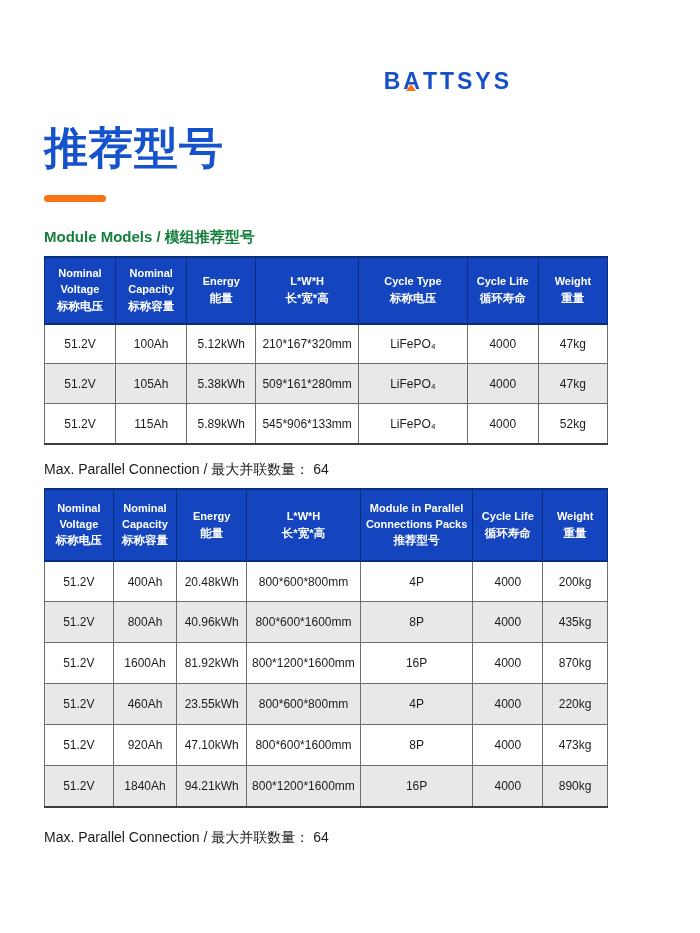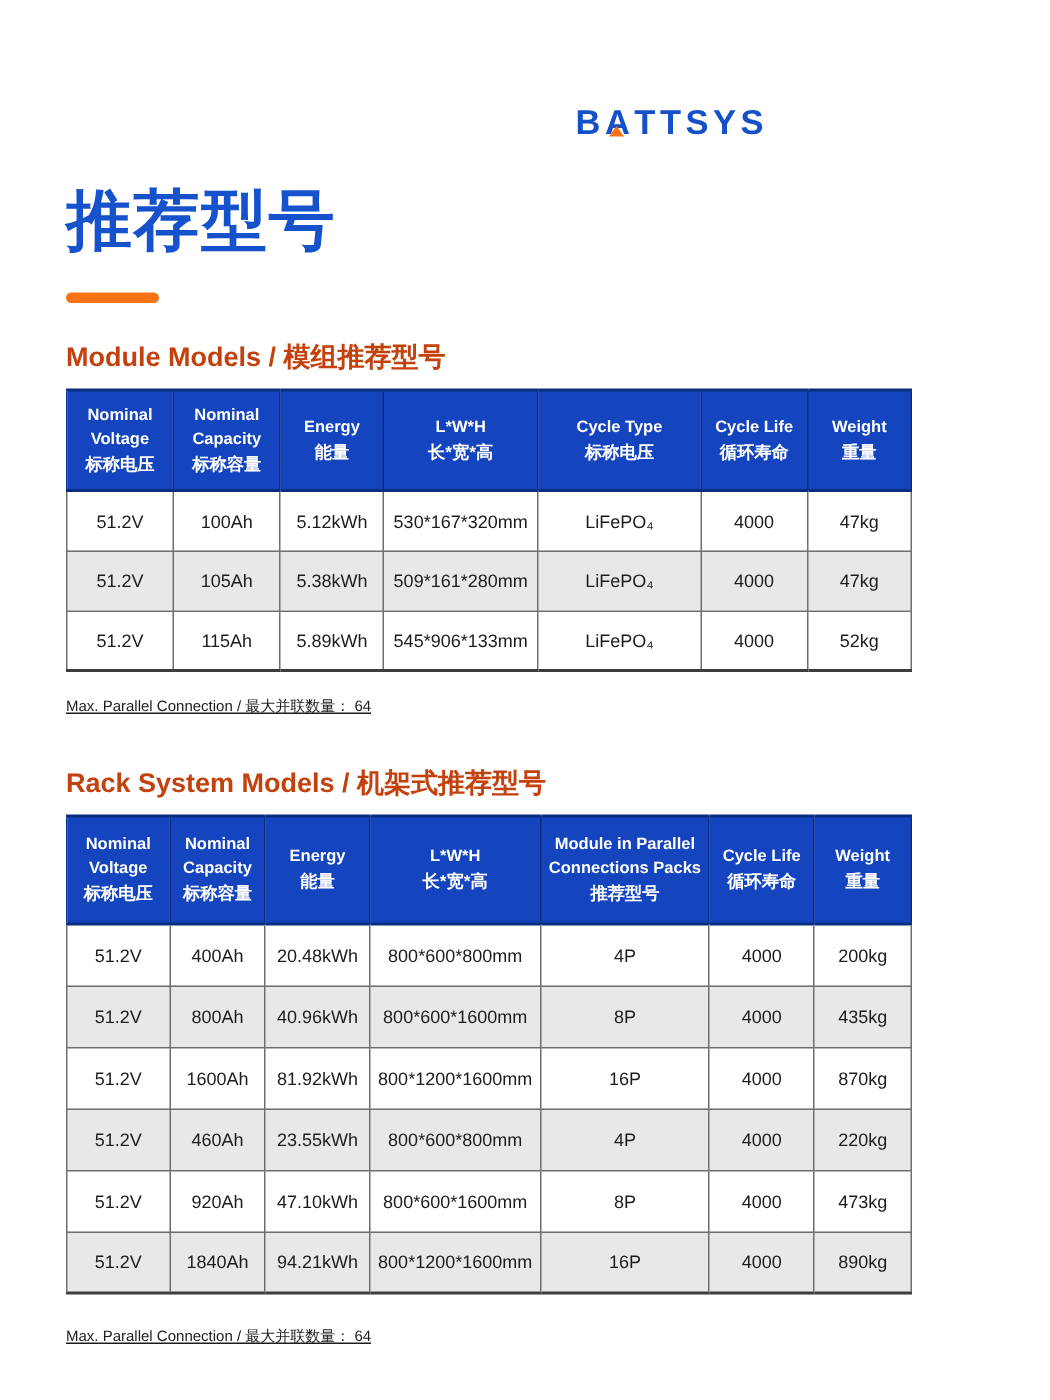--- a/index.html
+++ b/index.html
@@ -31,21 +31,21 @@
     margin-top:29px;
     font-size:44px; font-weight:700; color:#1552CC; letter-spacing:1px;
     line-height:1.15;
   }
   .accent-bar {
     margin-top:21px; width:62px; height:7px; border-radius:4px;
     background:#F97316;
   }
 
   .section-heading {
-    font-size:18px; font-weight:700; color:#c2410c; line-height:1.2;
+    font-size:15px; font-weight:700; color:#15803d; line-height:1.2;
   }
   .section-heading.module { margin-top:26px; }
   .section-heading.rack { margin-top:34px; }
 
   table.spec { width:564px; border-collapse:collapse; table-layout:fixed;border-radius:15px; }
   table.spec.module { margin-top:10px; }
   table.spec.rack { margin-top:9px; }
 
   table.spec th {
     background:#1445BE; color:#ffffff;
@@ -62,21 +62,21 @@
     border:1px solid #6e6e6e;
     font-size:12px; color:#1c1c1c;
     text-align:center; vertical-align:middle;
     background:#ffffff;
   }
   table.spec.module td { height:40px; }
   table.spec.rack td { height:41px; }
   table.spec tr.alt td { background:#E8E8E8; }
   table.spec tbody tr:last-child td { border-bottom:2px solid #3c3c3c; }
 
-  .note { font-size:10px; color:#1c1c1c;text-decoration:underline; }
+  .note { font-size:14px; color:#1c1c1c; }
   .note.module { margin-top:16px; }
   .note.rack { margin-top:21px; }
 </style>
 </head>
 <body>
 
 <div class="page">
 
   <div class="logo-row">
     <div class="logo"><span>B</span><span class="a-wrap"><span>A</span><span class="a-tri"></span></span><span>TTSYS</span></div>
@@ -106,21 +106,21 @@
         <th><span class="en">Cycle Type</span><span class="zh">标称电压</span></th>
         <th><span class="en">Cycle Life</span><span class="zh">循环寿命</span></th>
         <th><span class="en">Weight</span><span class="zh">重量</span></th>
       </tr>
     </thead>
     <tbody>
       <tr>
         <td>51.2V</td>
         <td>100Ah</td>
         <td>5.12kWh</td>
-        <td>530*167*320mm</td>
+        <td>210*167*320mm</td>
         <td>LiFePO₄</td>
         <td>4000</td>
         <td>47kg</td>
       </tr>
       <tr class="alt">
         <td>51.2V</td>
         <td>105Ah</td>
         <td>5.38kWh</td>
         <td>509*161*280mm</td>
         <td>LiFePO₄</td>
@@ -134,21 +134,20 @@
         <td>545*906*133mm</td>
         <td>LiFePO₄</td>
         <td>4000</td>
         <td>52kg</td>
       </tr>
     </tbody>
   </table>
 
   <div class="note module">Max. Parallel Connection / 最大并联数量： 64</div>
 
-  <h2 class="section-heading rack">Rack System Models / 机架式推荐型号</h2>
 
   <table class="spec rack">
     <colgroup>
       <col style="width:12.2%">
         <col style="width:11.3%">
         <col style="width:12.4%">
       <col style="width:20.2%">
         <col style="width:20.0%">
         <col style="width:12.4%">
         <col style="width:11.5%">

